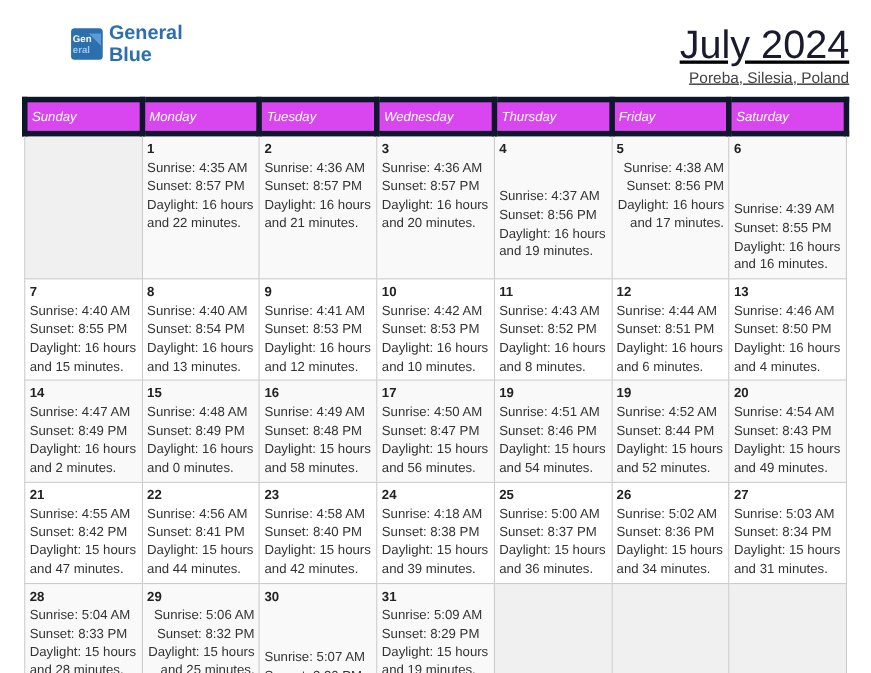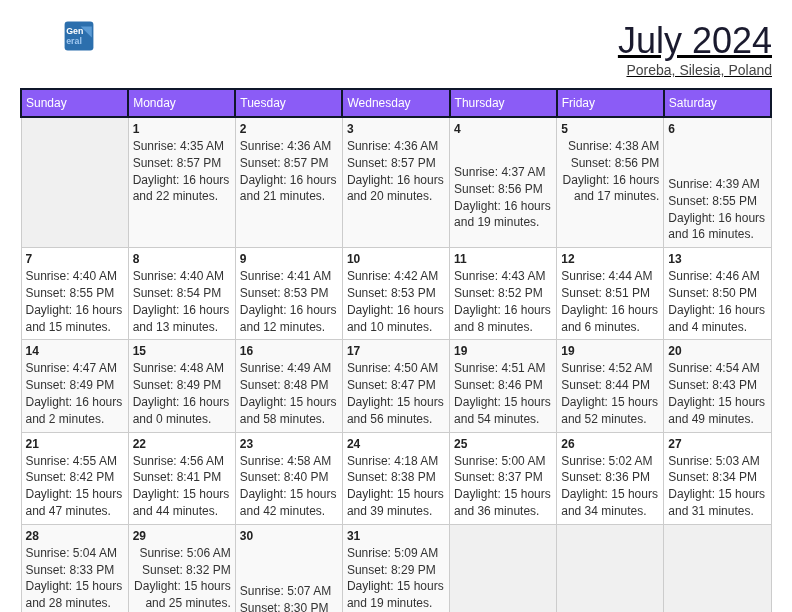--- a/index.html
+++ b/index.html
@@ -47,27 +47,28 @@
     .location {
       font-size: 14px;
       color: #444;
     }
     table {
       width: 100%;
       border-collapse: collapse;
       font-size: 11px;
     }
     thead tr th {
-      background-color: #8b5cf6;
+      background-color: #d946ef;
       color: #fff;
       padding: 6px 4px;
       text-align: left;
       font-size: 12px;
       font-weight: normal;
-      border: 2px solid #0f172a;
+      border: 5px solid #0f172a;
+      font-style: italic;
     }
     tbody tr td {
       vertical-align: top;
       border: 1px solid #ccc;
       padding: 4px 4px;
       min-height: 80px;
       color: #222;
       background: #fff;
     }
     tbody tr:nth-child(odd) td {
@@ -92,20 +93,24 @@
 <body>
 
 <div class="header">
   <div class="logo">
     <svg class="logo-icon" viewBox="0 0 40 40">
       <rect x="2" y="2" width="36" height="36" rx="4" fill="#2c6fad"></rect>
       <polygon points="22,8 36,8 36,22" fill="#5b9bd5"></polygon>
       <text x="4" y="18" font-size="11" fill="white" font-family="Arial" font-weight="bold">Gen</text>
       <text x="4" y="30" font-size="11" fill="#a0c8f0" font-family="Arial" font-weight="bold">eral</text>
     </svg>
+    <div class="logo-text">
+      <div><span>General</span></div>
+      <div style="color:#2c6fad;"><span>Blue</span></div>
+    </div>
   </div>
   <div class="title-block">
     <div class="month-title">July 2024</div>
     <div class="location">Poreba, Silesia, Poland</div>
   </div>
 </div>
 
 <table>
   <thead>
     <tr>

